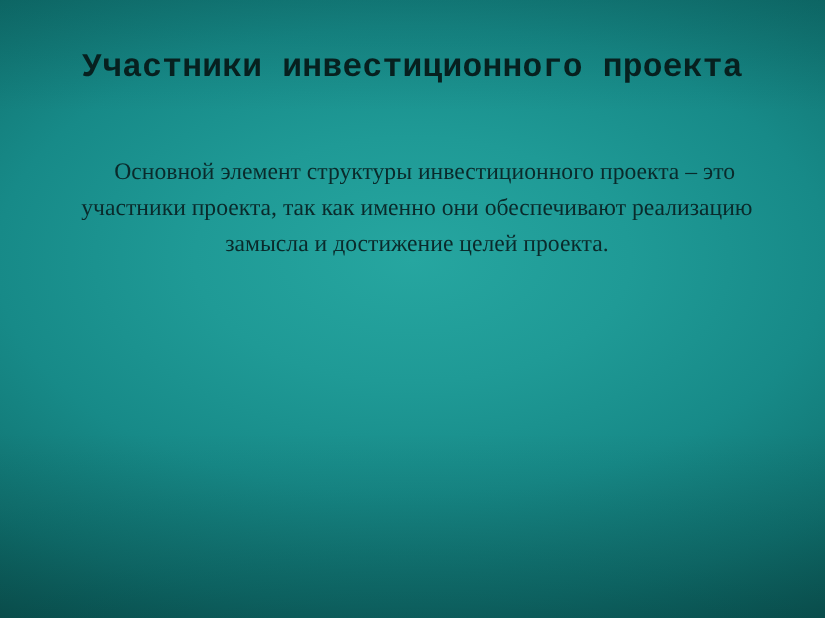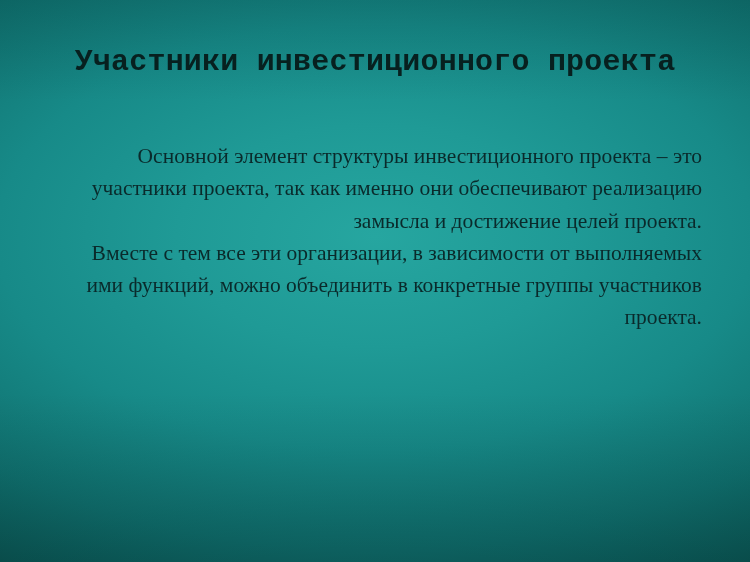--- a/index.html
+++ b/index.html
@@ -59,28 +59,27 @@
     width: 646px;
     z-index: 2;
     font-family: "Liberation Serif", serif;
     font-size: 21.5px;
     line-height: 1.50;
     color: #0a2a2b;
   }
   .para {
     margin: 0 0 0px 0;
     text-indent: 14px;
-    text-align: right;
+    text-align: center;
   }
 </style>
 </head>
 <body>
 
 <div class="slide">
 
   <div class="title">Участники инвестиционного проекта</div>
 
   <div class="body-text">
     <p class="para">Основной элемент структуры инвестиционного проекта – это участники проекта, так как именно они обеспечивают реализацию замысла и достижение целей проекта.</p>
-    <p class="para">Вместе с тем все эти организации, в зависимости от выполняемых ими функций, можно объединить в конкретные группы участников проекта.</p>
   </div>
 
 </div>
 
 </body></html>

